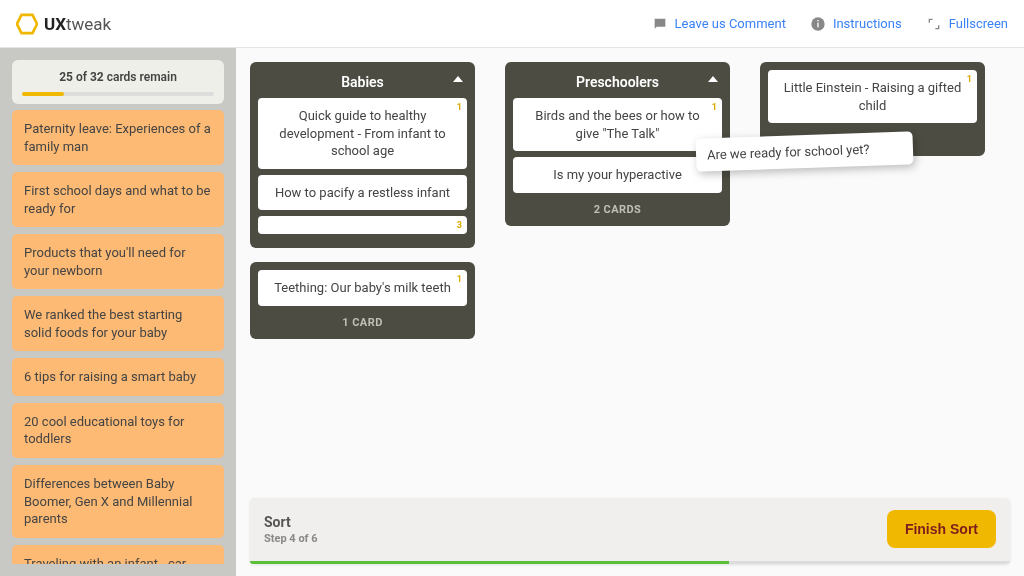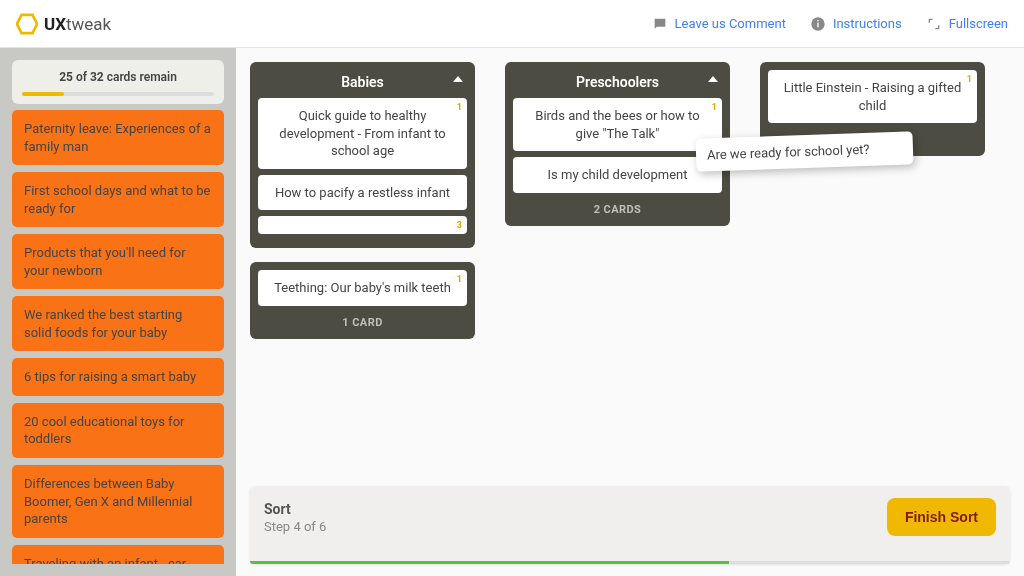--- a/index.html
+++ b/index.html
@@ -14,39 +14,39 @@
   .hdr-ico { width: 16px; height: 16px; fill: #888; }
   
   .main { display: flex; position: absolute; top: 48px; bottom: 0; left: 0; right: 0; }
   .sidebar { width: 236px; background: #c8c8c4; padding: 12px; display: flex; flex-direction: column; }
   .counter-box { background: #efefe9; border-radius: 6px; padding: 10px 0 8px; margin-bottom: 6px; }
   .counter-text { text-align: center; font-size: 12px; color: #444; font-weight: 600; }
   .counter-text .num { font-weight: 700; }
   .prog-track { height: 4px; background: #ddd; margin: 8px 10px 0; border-radius: 2px; position: relative; }
   .prog-fill { position: absolute; left: 0; top: 0; height: 100%; width: 22%; background: #f0b800; border-radius: 2px; }
   .card-list { flex: 1; overflow: hidden; }
-  .card { background: #f97316; border-radius: 5px; padding: 10px 12px; margin-bottom: 7px; font-size: 13px; line-height: 1.35; color: #444; cursor: grab; }
+  .card { background: #fdba74; border-radius: 5px; padding: 10px 12px; margin-bottom: 7px; font-size: 13px; line-height: 1.35; color: #444; cursor: grab; }
   
   .board { flex: 1; padding: 14px 14px 0; position: relative; overflow: hidden; }
   .categories { display: flex; gap: 30px; align-items: flex-start; }
   .col { display: flex; flex-direction: column; gap: 14px; width: 225px; }
   .cat { background: #4c4c42; border-radius: 6px; padding: 8px; }
   .cat-hdr { display: flex; align-items: center; justify-content: center; position: relative; color: #fff; font-weight: 600; font-size: 14px; padding: 4px 0 8px; }
   .cat-hdr .collapse { position: absolute; right: 4px; top: 6px; width: 0; height: 0; border-left: 5px solid transparent; border-right: 5px solid transparent; border-bottom: 6px solid #fff; cursor: pointer; }
   .cat-card { background: #fff; border-radius: 4px; padding: 9px 10px; margin-bottom: 6px; font-size: 13px; color: #444; line-height: 1.35; position: relative; cursor: grab; text-align: center; }
   .cat-card .badge { position: absolute; top: 3px; right: 5px; font-size: 9px; color: #e0a800; font-weight: 700; }
   .cat-foot { text-align: center; color: #bfbfb7; font-size: 11px; font-weight: 700; letter-spacing: .04em; padding: 4px 0 2px; }
   .dropzone { background: #e9e9e4; border-radius: 4px; height: 40px; margin-bottom: 6px; }
   
   .dragging { position: absolute; left: 460px; top: 87px; width: 217px; background: #fff; border-radius: 5px; padding: 9px 11px; font-size: 13px; color: #444; box-shadow: 2px 3px 8px rgba(0,0,0,.25); transform: rotate(-2deg); cursor: grabbing; }
   
-  .bottombar { position: absolute; left: 14px; right: 14px; bottom: 12px; background: #f0efed; border-radius: 5px; box-shadow: 0 1px 3px rgba(0,0,0,.1); display: flex; align-items: center; padding: 12px 14px 28px; }
+  .bottombar { position: absolute; left: 14px; right: 14px; bottom: 12px; background: #f0efed; border-radius: 5px; box-shadow: 0 1px 3px rgba(0,0,0,.1); display: flex; align-items: center; padding: 12px 14px 16px; }
   .bottombar .txt { flex: 1; }
   .bottombar .title { font-size: 14px; font-weight: 700; color: #555; }
-  .bottombar .step { font-size: 13px; color: #888; margin-top: 2px; }
+  .bottombar .step { font-size: 11px; color: #888; margin-top: 2px; font-weight: bold; }
   .finish { background: #f0b800; color: #7f1d1d; border: none; border-radius: 8px; padding: 11px 18px; font-size: 14px; font-weight: 600; cursor: pointer; }
   .bottombar .bar { position: absolute; left: 0; right: 0; bottom: 0; height: 3px; background: #ddd; border-radius: 0 0 5px 5px; }
   .bottombar .bar-fill { height: 100%; width: 63%; background: #5bbf3a; border-radius: 0 0 0 5px; }
 </style>
 </head>
 <body>
 
 <div class="header">
   <div class="logo">
     <svg class="logo-hex" viewBox="0 0 24 24">
@@ -123,21 +123,21 @@
         </div>
       </div>
 
       <div class="col">
         <div class="cat">
           <div class="cat-hdr">
               <span>Preschoolers</span>
               <div class="collapse"></div>
             </div>
           <div class="cat-card"><span>Birds and the bees or how to give "The Talk"</span><span class="badge">1</span></div>
-          <div class="cat-card"><span>Is my child development</span><span class="badge">2</span></div>
+          <div class="cat-card"><span>Is my your hyperactive</span><span class="badge">2</span></div>
           <div class="cat-foot">2 CARDS</div>
         </div>
       </div>
 
       <div class="col">
         <div class="cat">
           <div class="cat-card"><span>Little Einstein - Raising a gifted child</span><span class="badge">1</span></div>
           <div class="cat-foot">1 CARD</div>
         </div>
       </div>

